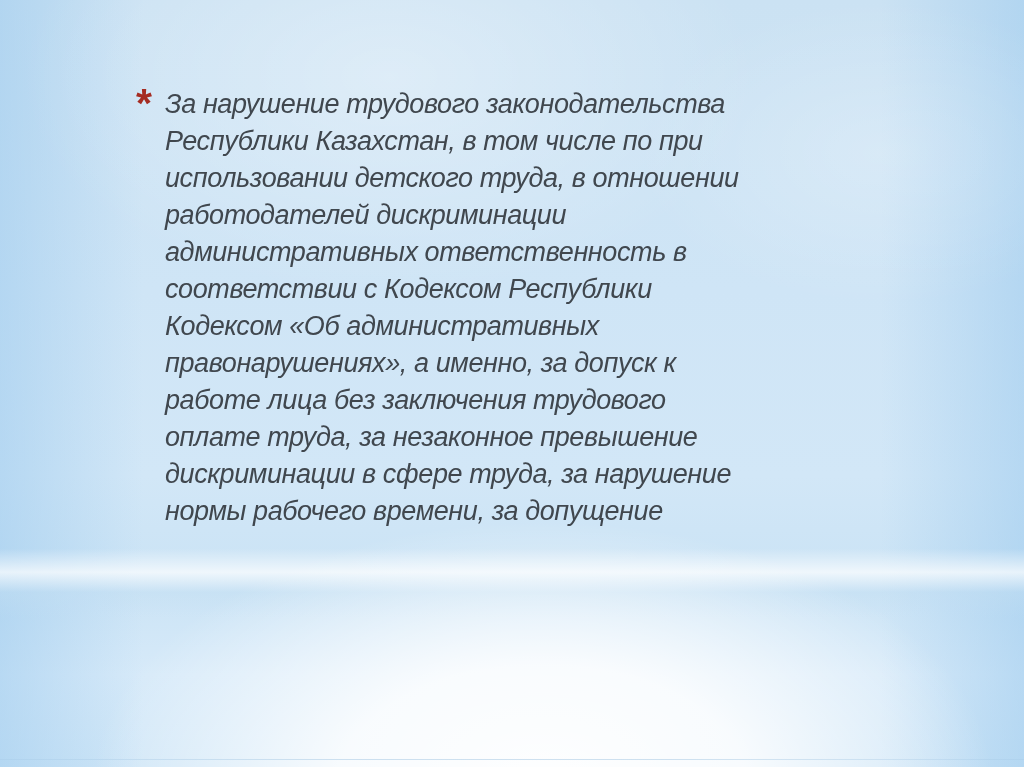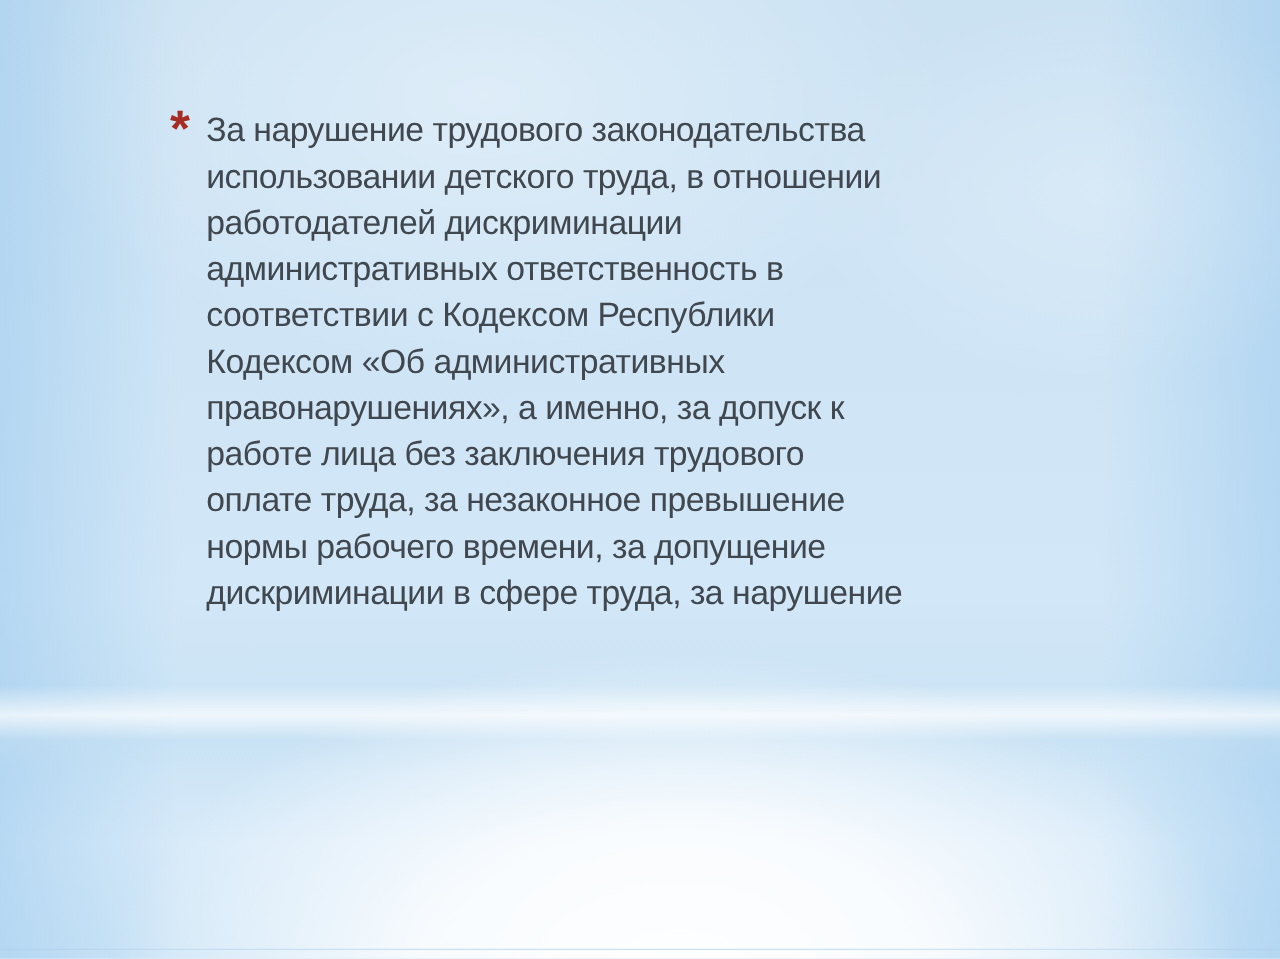--- a/index.html
+++ b/index.html
@@ -71,37 +71,39 @@
     font-weight: bold;
     color: #a52c22;
     letter-spacing: 0;
   }
   .para-line {
     font-size: 27px;
     line-height: 37px;
     letter-spacing: -0.4px;
     color: #40474e;
     white-space: nowrap;
+    font-style: italic;
   }
 </style>
 </head>
 <body>
 
 <div class="slide">
 
   <div class="text-block">
     <span class="bullet-star">*</span>
 
     <div class="para-line">За нарушение трудового законодательства</div>
+    <div class="para-line">Республики Казахстан, в том числе по при</div>
     <div class="para-line">использовании детского труда, в отношении</div>
     <div class="para-line">работодателей дискриминации</div>
     <div class="para-line">административных ответственность в</div>
     <div class="para-line">соответствии с Кодексом Республики</div>
     <div class="para-line">Кодексом «Об административных</div>
     <div class="para-line">правонарушениях», а именно, за допуск к</div>
     <div class="para-line">работе лица без заключения трудового</div>
     <div class="para-line">оплате труда, за незаконное превышение</div>
+    <div class="para-line">дискриминации в сфере труда, за нарушение</div>
     <div class="para-line">нормы рабочего времени, за допущение</div>
-    <div class="para-line">дискриминации в сфере труда, за нарушение</div>
   </div>
 
   <div class="bottom-line"></div>
 </div>
 
 </body></html>

